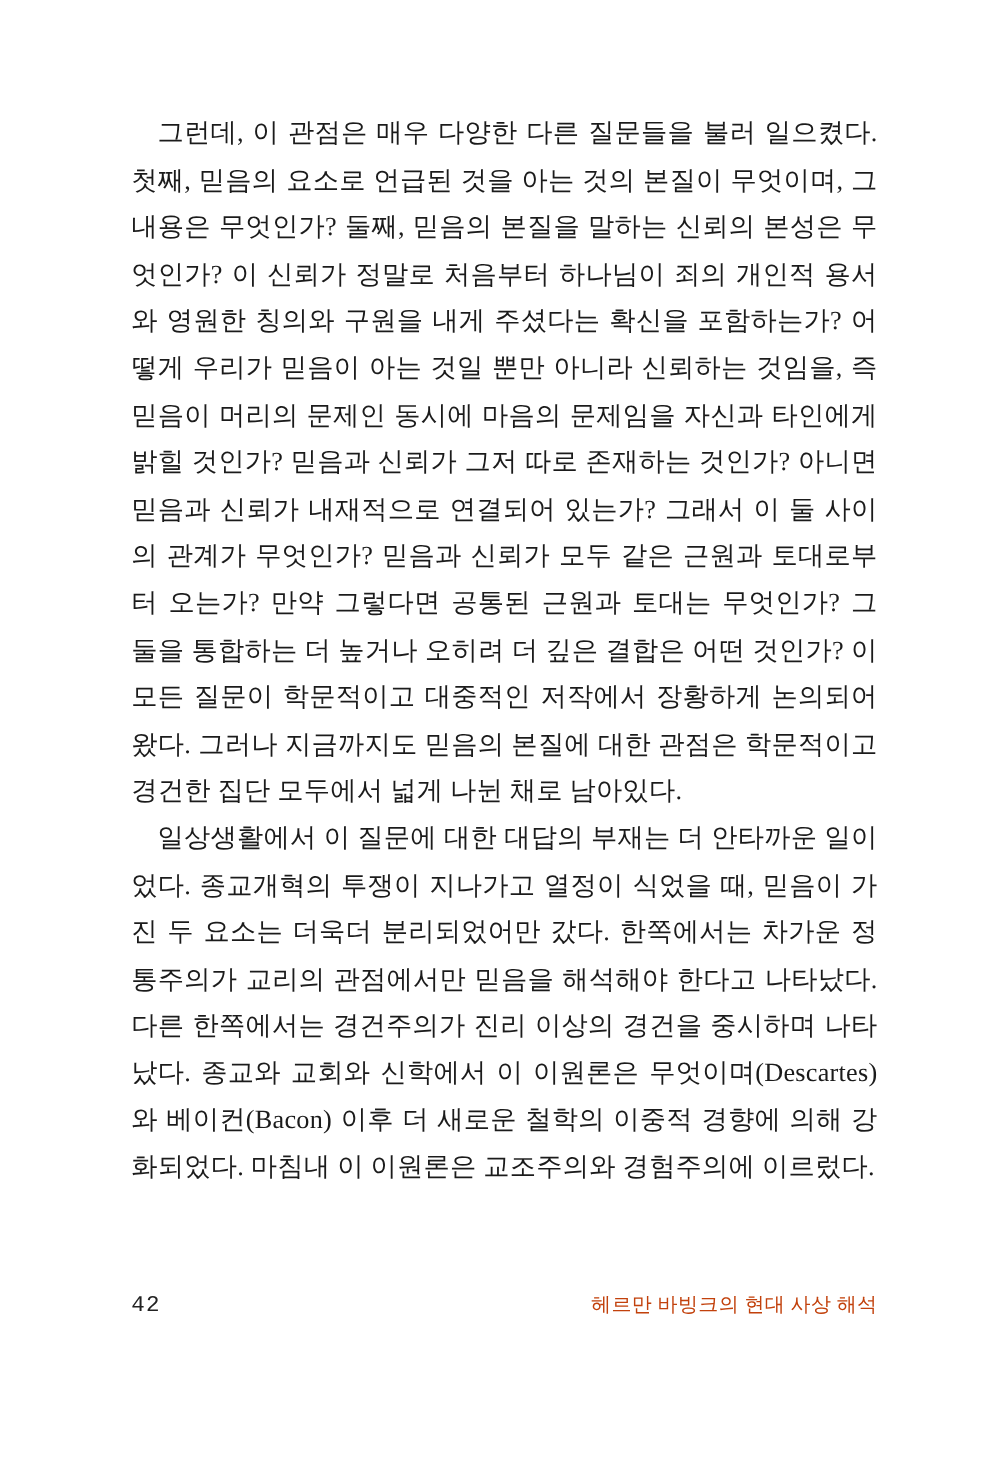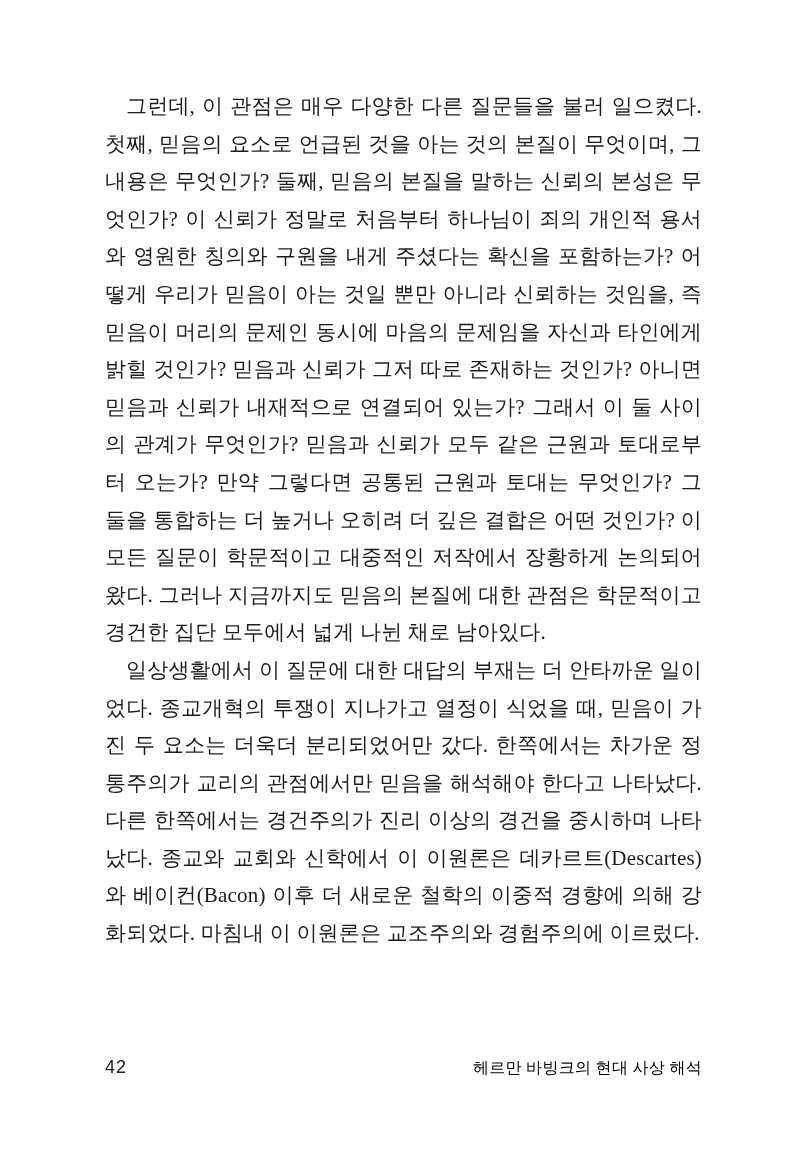--- a/index.html
+++ b/index.html
@@ -43,40 +43,39 @@
   .footer {
     position: absolute;
     left: 105px;
     width: 597px;
     top: 1034px;
     display: flex;
     justify-content: space-between;
     align-items: baseline;
   }
   .page-num {
-    font-family: Liberation Sans, sans-serif;
+    font-family: Liberation Mono, monospace;
     font-size: 18px;
     letter-spacing: 1px;
     color: #222222;
   }
   .running-title {
     font-size: 16px;
     letter-spacing: 0.3px;
-    color: #000000;
-    margin-top: 24px;
+    color: #c2410c;
   }
 </style>
 </head>
 <body>
 
 <div class="page">
 
   <div class="body-text">
       <p class="para indent"><span>그런데, 이 관점은 매우 다양한 다른 질문들을 불러 일으켰다. 첫째, 믿음의 요소로 언급된 것을 아는 것의 본질이 무엇이며, 그 내용은 무엇인가? 둘째, 믿음의 본질을 말하는 신뢰의 본성은 무엇인가? 이 신뢰가 정말로 처음부터 하나님이 죄의 개인적 용서와 영원한 칭의와 구원을 내게 주셨다는 확신을 포함하는가? 어떻게 우리가 믿음이 아는 것일 뿐만 아니라 신뢰하는 것임을, 즉 믿음이 머리의 문제인 동시에 마음의 문제임을 자신과 타인에게 밝힐 것인가? 믿음과 신뢰가 그저 따로 존재하는 것인가? 아니면 믿음과 신뢰가 내재적으로 연결되어 있는가? 그래서 이 둘 사이의 관계가 무엇인가? 믿음과 신뢰가 모두 같은 근원과 토대로부터 오는가? 만약 그렇다면 공통된 근원과 토대는 무엇인가? 그 둘을 통합하는 더 높거나 오히려 더 깊은 결합은 어떤 것인가? 이 모든 질문이 학문적이고 대중적인 저작에서 장황하게 논의되어왔다. 그러나 지금까지도 믿음의 본질에 대한 관점은 학문적이고 경건한 집단 모두에서 넓게 나뉜 채로 남아있다.</span></p>
-      <p class="para indent"><span>일상생활에서 이 질문에 대한 대답의 부재는 더 안타까운 일이었다. 종교개혁의 투쟁이 지나가고 열정이 식었을 때, 믿음이 가진 두 요소는 더욱더 분리되었어만 갔다. 한쪽에서는 차가운 정통주의가 교리의 관점에서만 믿음을 해석해야 한다고 나타났다. 다른 한쪽에서는 경건주의가 진리 이상의 경건을 중시하며 나타났다. 종교와 교회와 신학에서 이 이원론은 데카르트(Descartes)와 베이컨(Bacon) 이후 더 새로운 철학의 이중적 경향에 의해 강화되었다. 마침내 이 이원론은 교조주의와 경험주의에 이르렀다.</span></p>
+      <p class="para indent"><span>일상생활에서 이 질문에 대한 대답의 부재는 더 안타까운 일이었다. 종교개혁의 투쟁이 지나가고 열정이 식었을 때, 믿음이 가진 두 요소는 더욱더 분리되었어만 갔다. 한쪽에서는 차가운 정통주의가 교리의 관점에서만 믿음을 해석해야 한다고 나타났다. 다른 한쪽에서는 경건주의가 진리 이상의 경건을 중시하며 나타났다. 종교와 교회와 신학에서 이 이원론은 무엇이며(Descartes)와 베이컨(Bacon) 이후 더 새로운 철학의 이중적 경향에 의해 강화되었다. 마침내 이 이원론은 교조주의와 경험주의에 이르렀다.</span></p>
     </div>
 
   <div class="footer">
     <span class="page-num">42</span>
     <span class="running-title">헤르만 바빙크의 현대 사상 해석</span>
   </div>
 
 </div>
 
 </body></html>

